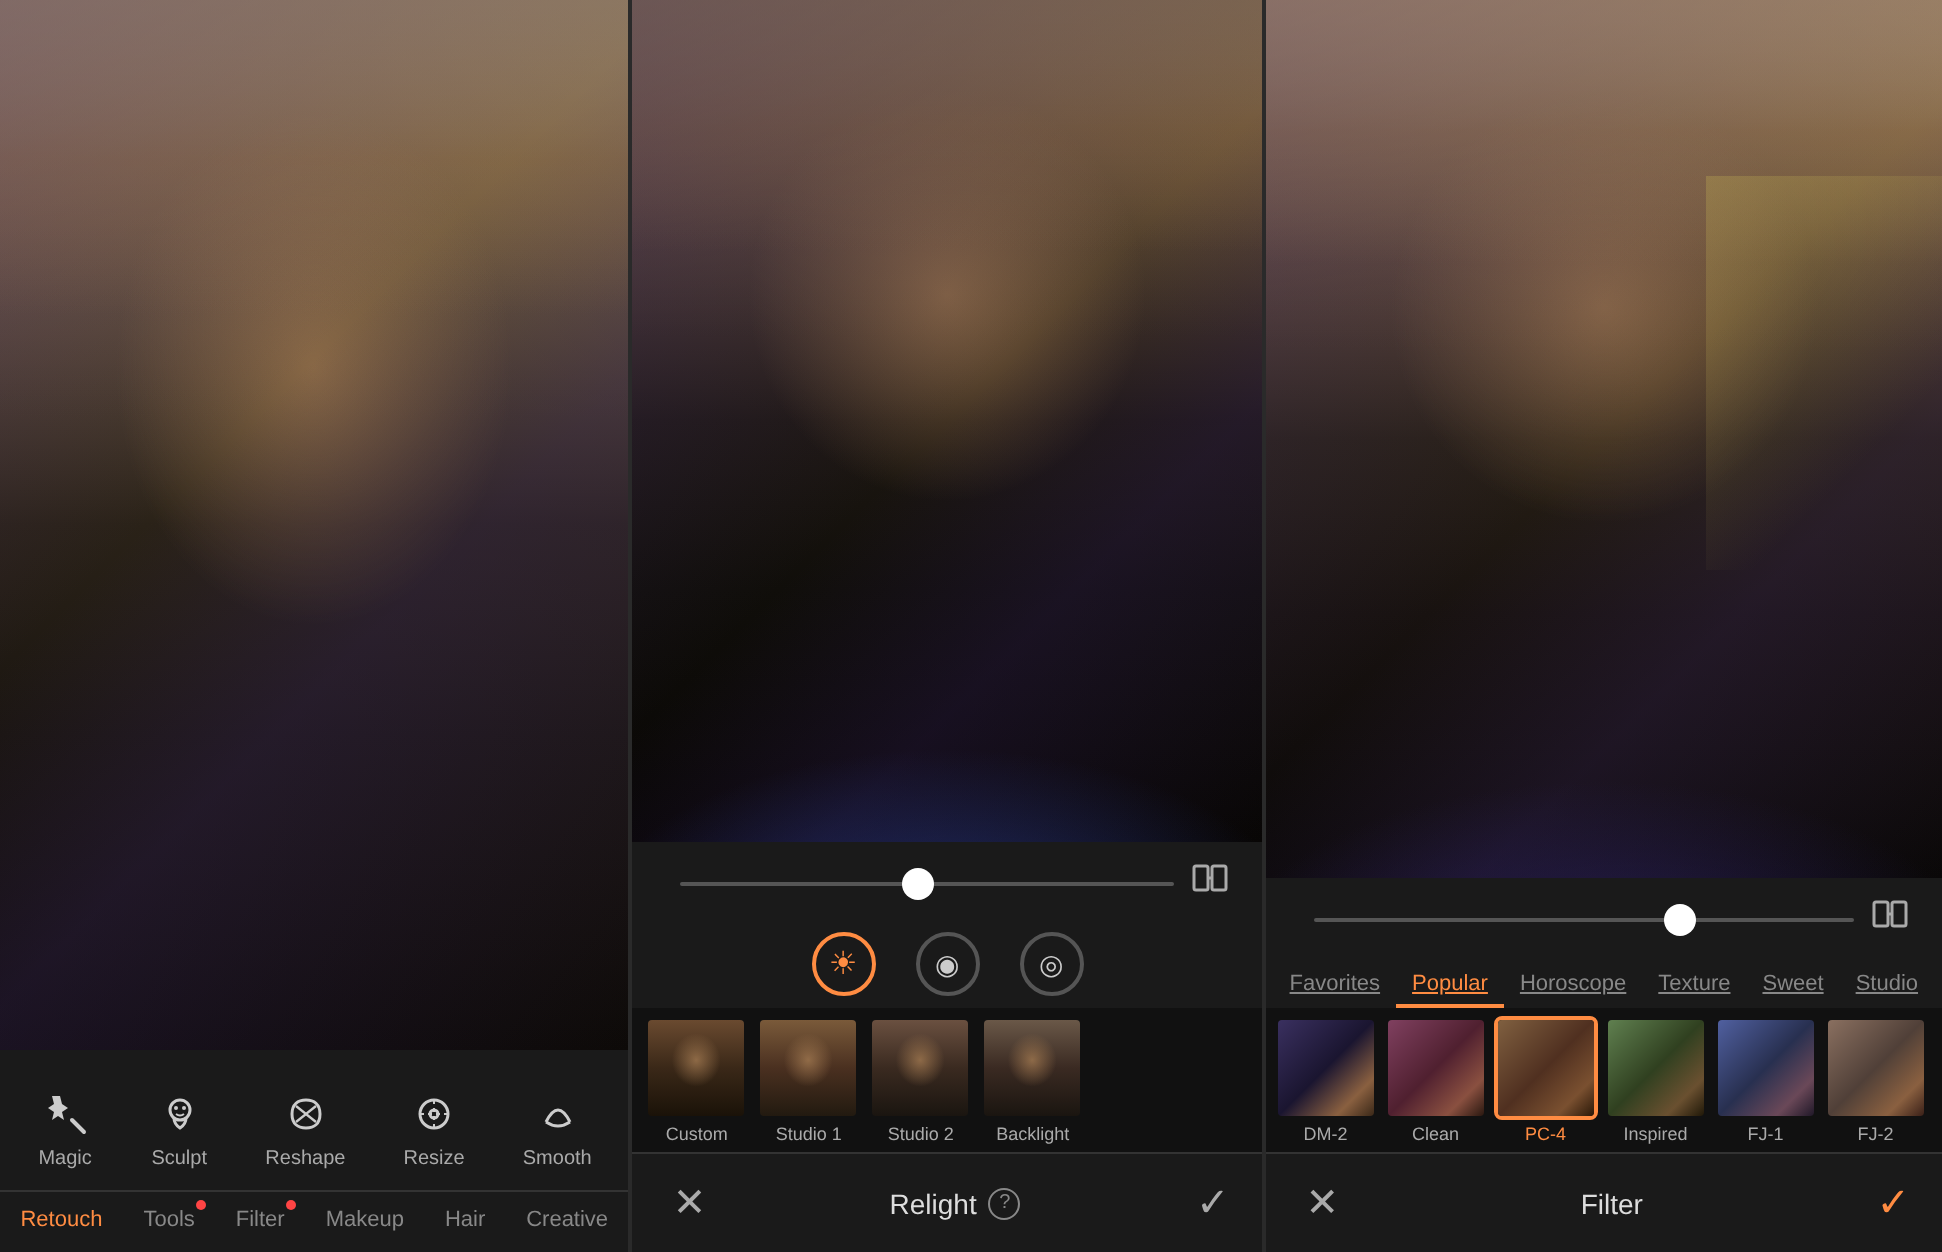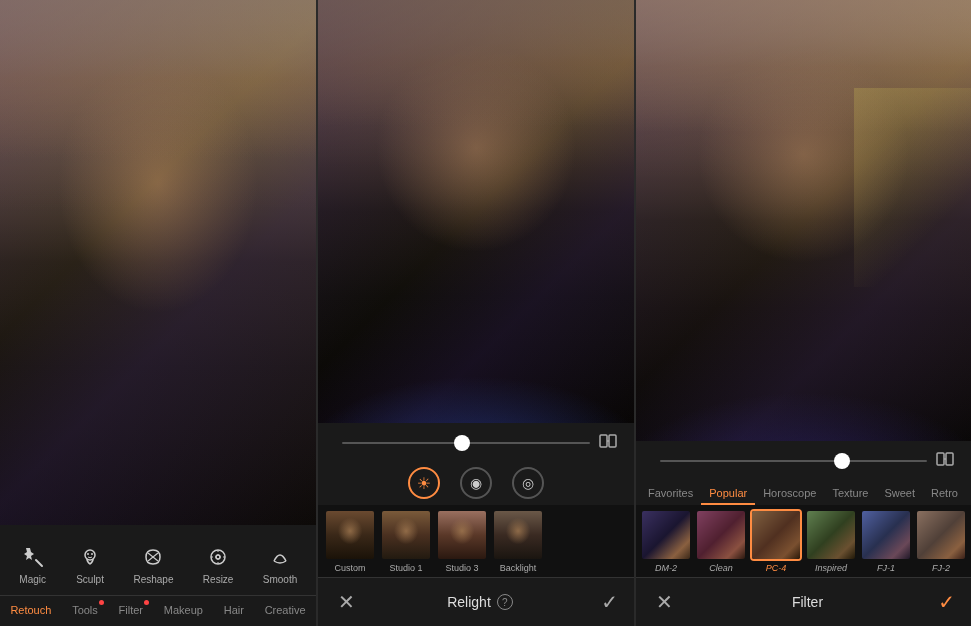--- a/index.html
+++ b/index.html
@@ -300,20 +300,21 @@
 
     .filter-tabs::-webkit-scrollbar { display: none; }
 
     .filter-tab {
       font-size: 11px;
       color: #888;
       padding: 4px 8px;
       white-space: nowrap;
       cursor: pointer;
       border-bottom: 2px solid transparent;
+      text-decoration: underline;
     }
 
     .filter-tab.active {
       color: #ff8c42;
       border-bottom-color: #ff8c42;
     }
 
     .filter-thumbnails {
       display: flex;
       overflow-x: auto;
@@ -351,21 +352,20 @@
     .ftf-3 { width:100%; height:100%; background: linear-gradient(135deg, #804060 0%, #502030 50%, #8a5040 80%, #2a1810 100%); }
     .ftf-4 { width:100%; height:100%; background: linear-gradient(135deg, #806040 0%, #503020 50%, #7a5030 80%, #2a1808 100%); }
     .ftf-5 { width:100%; height:100%; background: linear-gradient(135deg, #608050 0%, #304020 50%, #6a5030 80%, #201808 100%); }
     .ftf-6 { width:100%; height:100%; background: linear-gradient(135deg, #5060a0 0%, #283050 50%, #6a4858 80%, #201828 100%); }
     .ftf-7 { width:100%; height:100%; background: linear-gradient(135deg, #8a7060 0%, #504038 50%, #8a6040 80%, #3a2018 100%); }
 
     .filter-thumb-label {
       font-size: 9px;
       color: #aaa;
       white-space: nowrap;
-      font-style: italic;
     }
 
     .filter-thumb-label.orange { color: #ff8c42; }
 
     
     .face-sim {
       position: absolute;
       top: 0; left: 0; right: 0; bottom: 0;
       background: 
         radial-gradient(ellipse 45% 35% at 50% 35%, rgba(160,120,80,0.7) 0%, transparent 70%),
@@ -500,25 +500,25 @@
       <div class="thumb-item">
         <div class="thumb-img">
           <div class="thumb-face thumb-face-2">
             <div style="position:absolute;top:50%;left:50%;transform:translate(-50%,-50%);width:60%;height:80%;background:radial-gradient(ellipse 60% 50% at 50% 40%,rgba(160,120,80,0.8) 0%,transparent 70%);"></div>
           </div>
         </div>
         <span class="thumb-label">Studio 1</span>
       </div>
       <div class="thumb-item">
         <div class="thumb-img">
-          <div class="thumb-face thumb-face-4">
+          <div class="thumb-face thumb-face-3">
             <div style="position:absolute;top:50%;left:50%;transform:translate(-50%,-50%);width:60%;height:80%;background:radial-gradient(ellipse 60% 50% at 50% 40%,rgba(160,120,80,0.8) 0%,transparent 70%);"></div>
           </div>
         </div>
-        <span class="thumb-label">Studio 3</span>
+        <span class="thumb-label">Studio 2</span>
       </div>
       <div class="thumb-item">
         <div class="thumb-img">
           <div class="thumb-face thumb-face-5">
             <div style="position:absolute;top:50%;left:50%;transform:translate(-50%,-50%);width:60%;height:80%;background:radial-gradient(ellipse 60% 50% at 50% 40%,rgba(160,120,80,0.8) 0%,transparent 70%);"></div>
           </div>
         </div>
         <span class="thumb-label">Backlight</span>
       </div>
     </div>
@@ -559,21 +559,21 @@
           <line x1="9" y1="10" x2="11" y2="10" stroke="#aaa" stroke-width="1.5"></line>
         </svg>
       </div>
     </div>
     <div class="filter-tabs">
       <span class="filter-tab">Favorites</span>
       <span class="filter-tab active">Popular</span>
       <span class="filter-tab">Horoscope</span>
       <span class="filter-tab">Texture</span>
       <span class="filter-tab">Sweet</span>
-      <span class="filter-tab">Retro</span>
+      <span class="filter-tab">Studio</span>
     </div>
     <div class="filter-thumbnails">
       <div class="filter-thumb">
         <div class="filter-thumb-img">
           <div class="ftf-1"></div>
         </div>
         <span class="filter-thumb-label">DM-2</span>
       </div>
       <div class="filter-thumb">
         <div class="filter-thumb-img">

